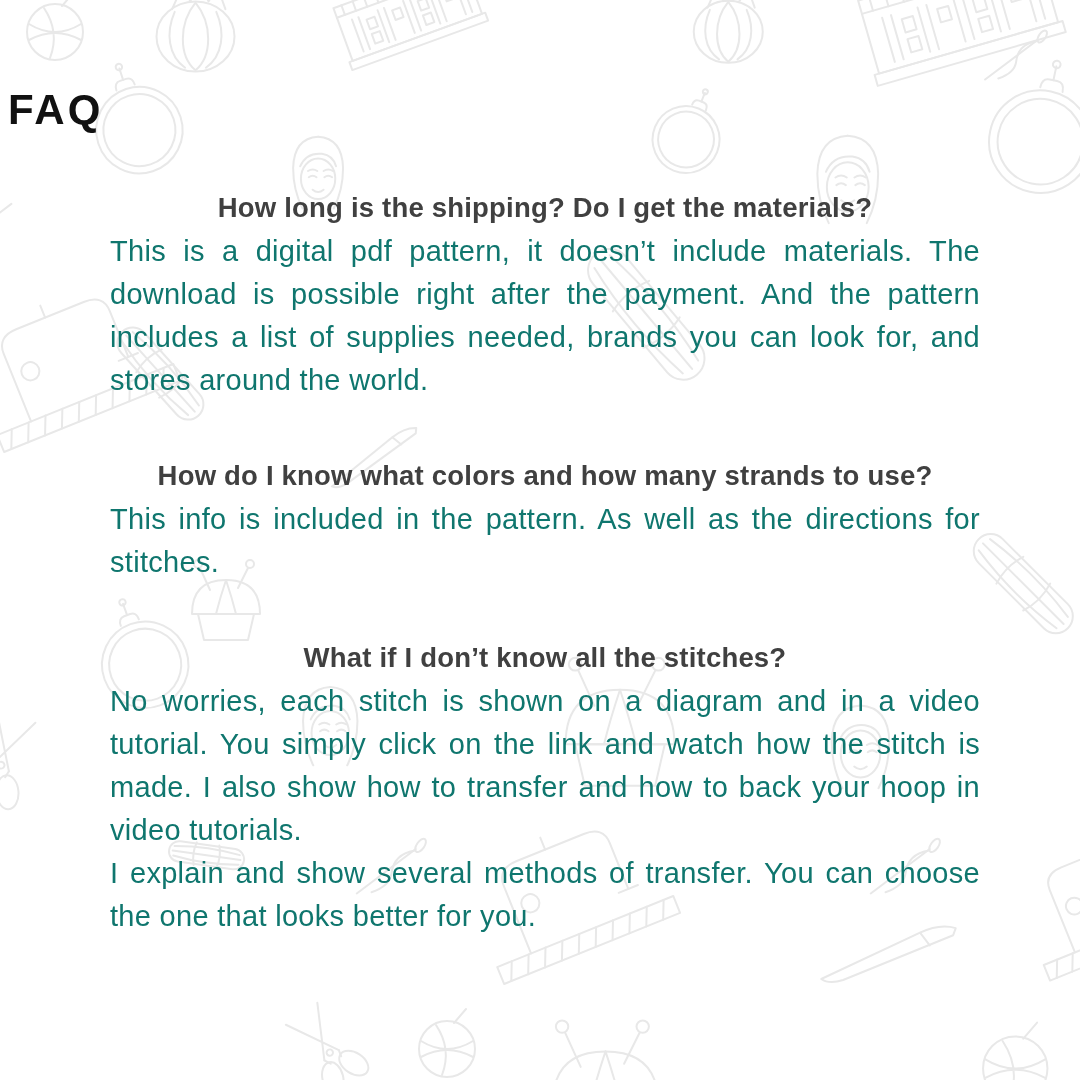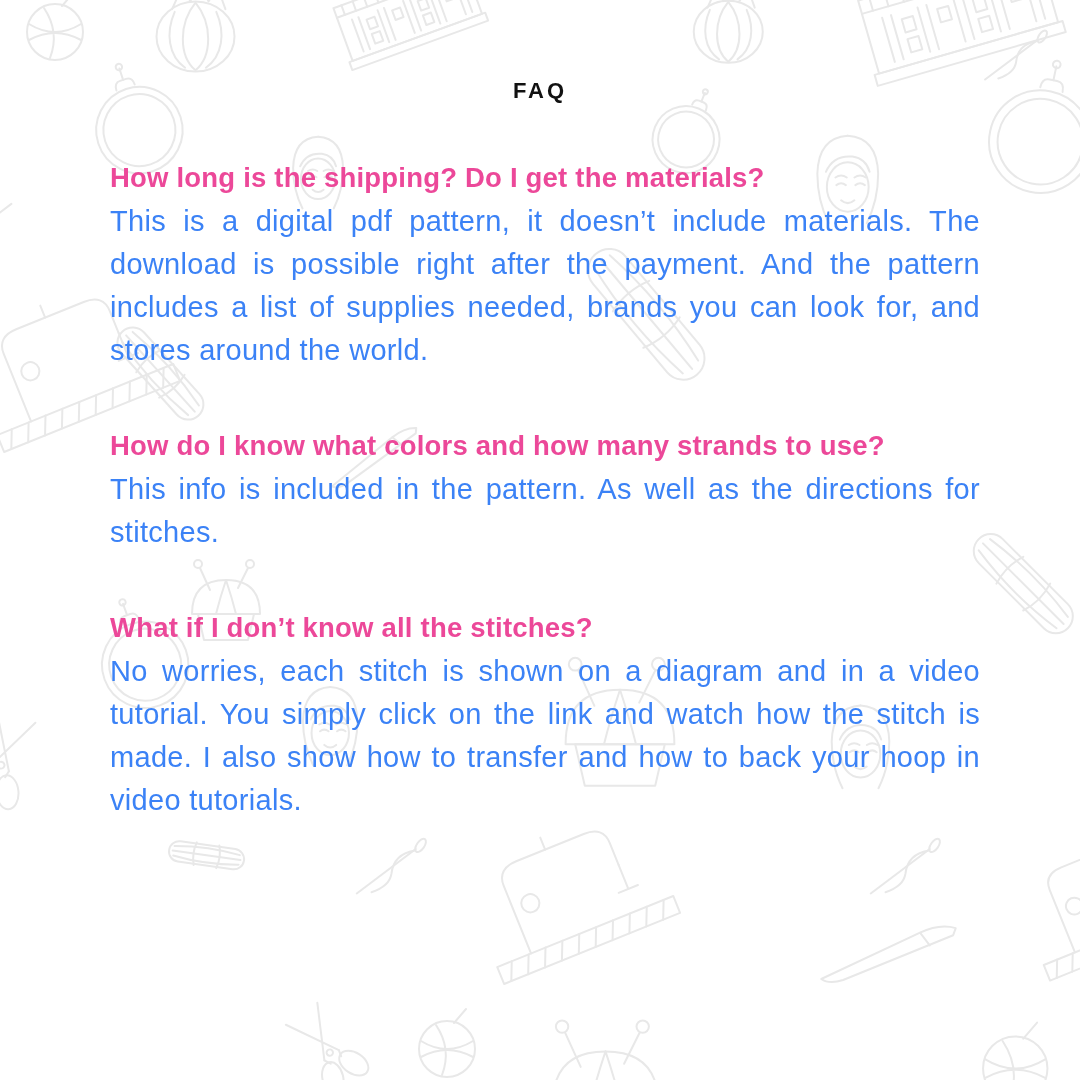--- a/index.html
+++ b/index.html
@@ -13,35 +13,35 @@
     position:absolute;inset:0;z-index:0;
   }
   .bg *{
     fill:none;stroke:#e8e8e8;stroke-width:2;
     stroke-linecap:round;stroke-linejoin:round;
     vector-effect:non-scaling-stroke;
   }
   
   .content{position:relative;z-index:1;}
   .page-title{
-    margin:0;padding-top:78px;
-    text-align:center;
-    font-size:22px;font-weight:600;letter-spacing:3px;
+    margin:8px;padding-top:78px;
+    font-size:42px;font-weight:600;letter-spacing:3px;
     color:#111111;
   }
   .col{margin:0 100px 0 110px;}
   .qa-question{
     margin:58px 0 6px 0;
     font-size:27.5px;font-weight:700;letter-spacing:0.2px;
-    color:#ec4899;
+    color:#404040;
+    text-align:center;
   }
   .qa-answer{
     margin:0;
     font-size:29px;line-height:43px;letter-spacing:0.3px;
-    color:#3b82f6;
+    color:#0f766e;
     text-align:justify;
   }
 </style>
 </head>
 <body>
 
 <svg class="bg" width="1080" height="1080" viewBox="0 0 1080 1080" aria-hidden="true">
   <defs>
     <g id="d-hoop">
       <circle cx="60" cy="88" r="54"></circle>
@@ -173,16 +173,17 @@
       <h2 class="qa-question">How do I know what colors and how many strands to use?</h2>
       <p class="qa-answer">This info is included in the pattern. As well as the directions for stitches.</p>
     </section>
 
     <section>
       <h2 class="qa-question">What if I don’t know all the stitches?</h2>
       <p class="qa-answer">No worries, each stitch is shown on a diagram and in a video tutorial. You simply click on the link and watch how the stitch is made. I also show how to transfer and how to back your hoop in video tutorials.</p>
     </section>
 
     <section>
+      <p class="qa-answer">I explain and show several methods of transfer. You can choose the one that looks better for you.</p>
     </section>
 
   </div>
 </div>
 
 </body></html>

